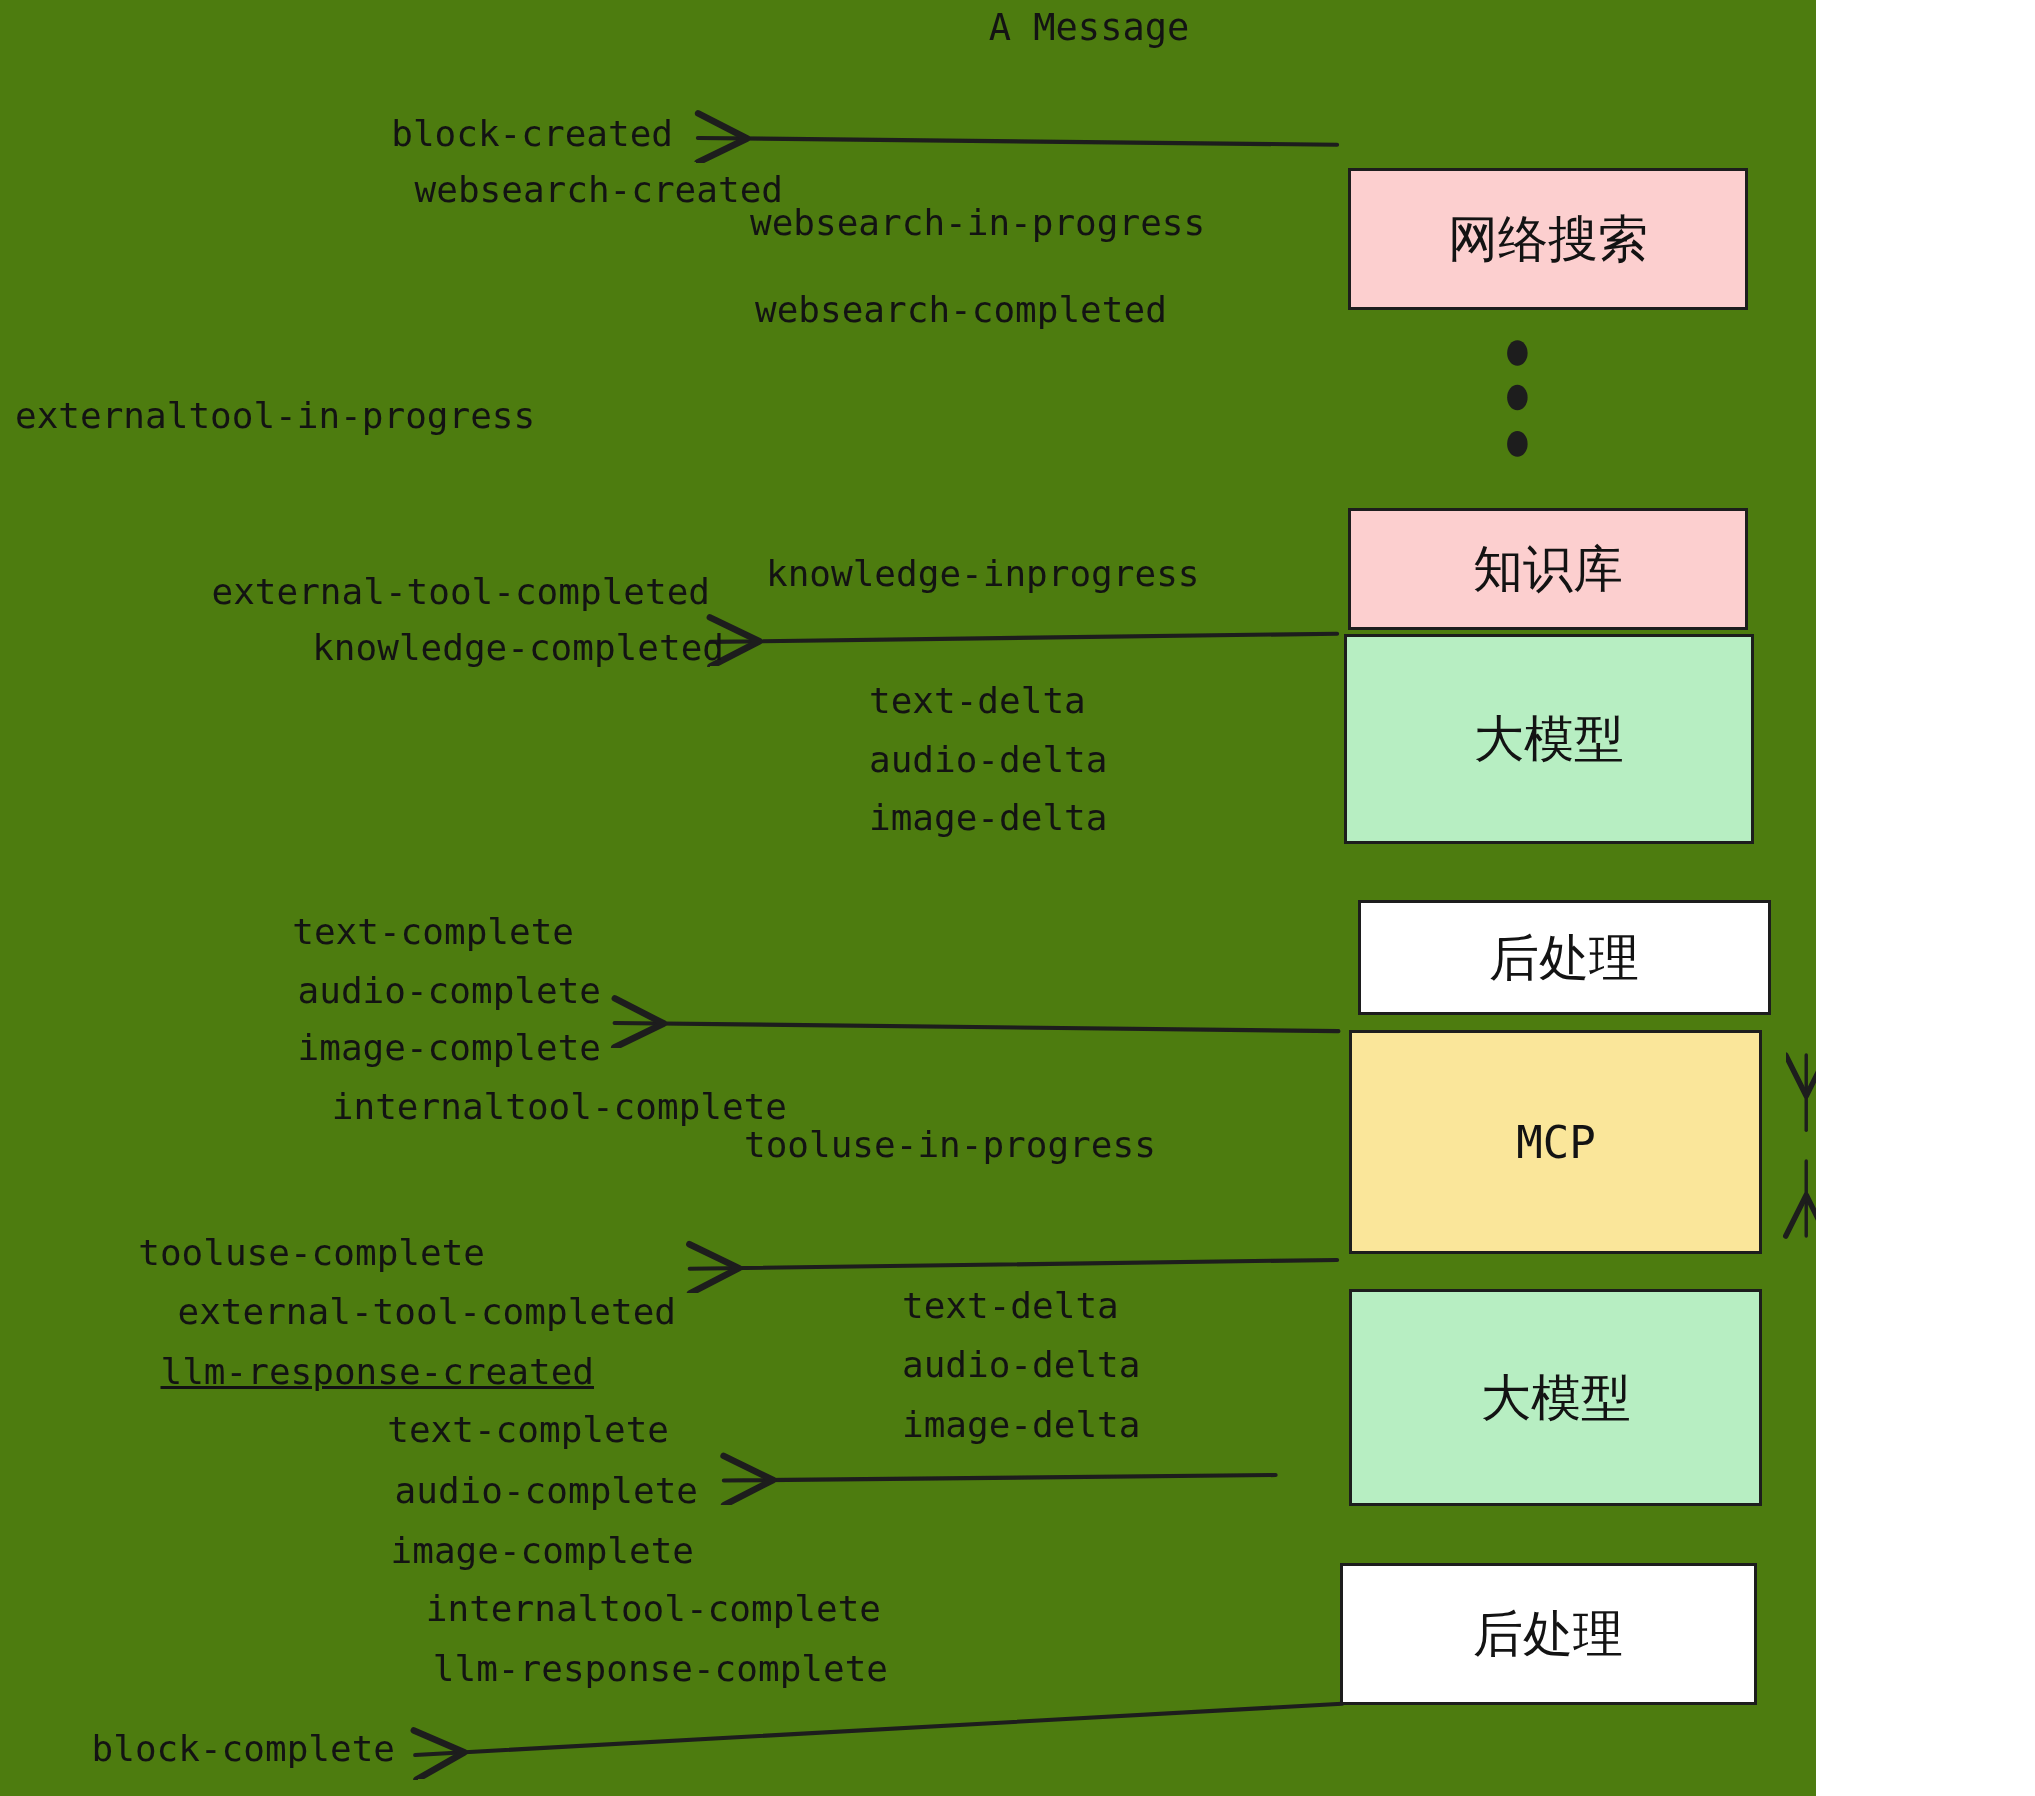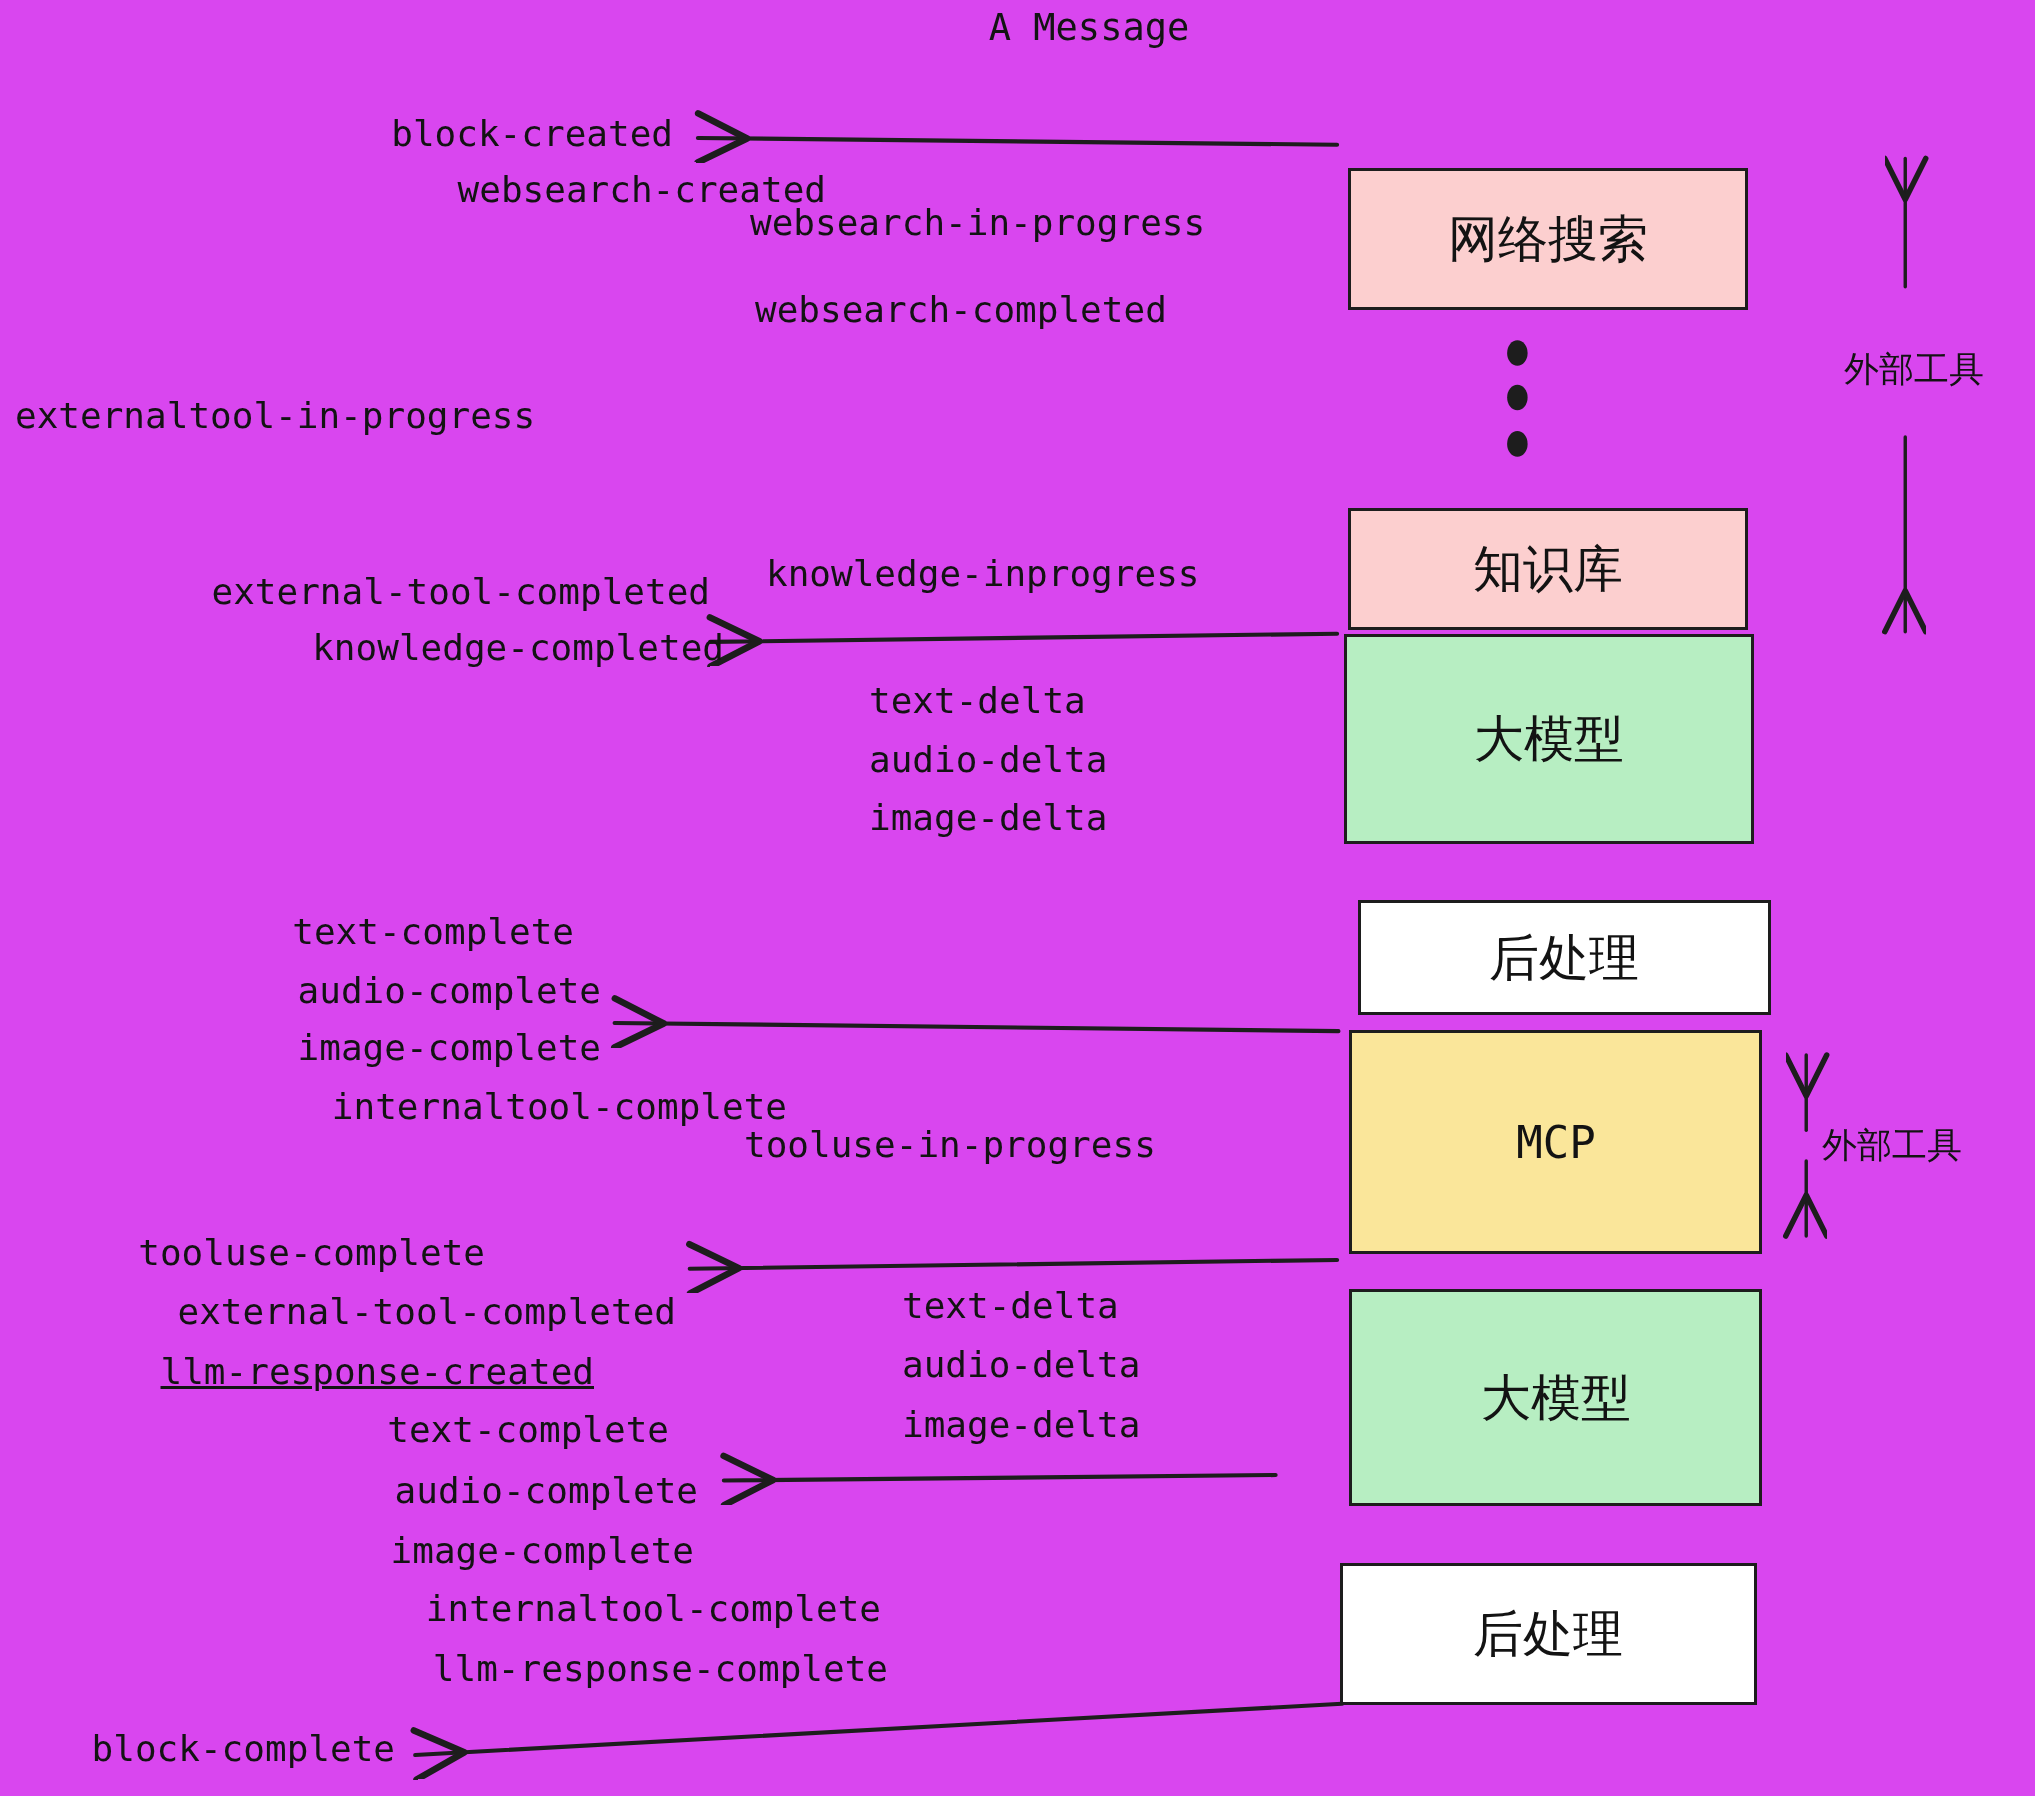--- a/index.html
+++ b/index.html
@@ -2,23 +2,23 @@
 <html style="font-size:11px"><head>
 <meta charset="utf-8">
 <style>
   html, body {
     margin: 0;
     padding: 0;
     background: #ffffff;
   }
   #stage {
     position: relative;
-    width: 2035px;
+    width: 1816px;
     height: 1796px;
-    background: #d946ef;
+    background: #4d7c0f;
     overflow: hidden;
     font-family: "DejaVu Sans Mono", "Liberation Mono", monospace;
     text-align: center;
   }
   #stage svg {
     position: absolute;
     top: 0;
     left: 0;
     width: 2035px;
     height: 1796px;
@@ -113,21 +113,21 @@
       <div class="boxlabel" style="left: 1564px; top: 958px;">后处理</div>
       <div class="nodebox" style="left: 1349px; top: 1030px; width: 413px; height: 224px; background: rgb(250, 230, 154); border-color: rgb(29, 29, 29);"></div>
       <div class="boxlabel mono" style="left: 1556px; top: 1142px;">MCP</div>
       <div class="nodebox" style="left: 1349px; top: 1289px; width: 413px; height: 217px; background: rgb(183, 238, 194); border-color: rgb(29, 29, 29);"></div>
       <div class="boxlabel" style="left: 1556px; top: 1398px;">大模型</div>
       <div class="nodebox" style="left: 1340px; top: 1563px; width: 417px; height: 142px; background: rgb(255, 255, 255); border-color: rgb(29, 29, 29);"></div>
       <div class="boxlabel" style="left: 1548px; top: 1634px;">后处理</div>
     </div>
   <div id="labels-layer">
       <div class="evt r" style="left: 673px; top: 116px;">block-created</div>
-      <div class="evt r" style="left: 826px; top: 172px;">websearch-created</div>
+      <div class="evt r" style="left: 783px; top: 172px;">websearch-created</div>
       <div class="evt r" style="left: 710px; top: 574px;">external-tool-completed</div>
       <div class="evt r" style="left: 724px; top: 630px;">knowledge-completed</div>
       <div class="evt r" style="left: 574px; top: 914px;">text-complete</div>
       <div class="evt r" style="left: 601px; top: 973px;">audio-complete</div>
       <div class="evt r" style="left: 601px; top: 1030px;">image-complete</div>
       <div class="evt r" style="left: 787px; top: 1089px;">internaltool-complete</div>
       <div class="evt r" style="left: 485px; top: 1235px;">tooluse-complete</div>
       <div class="evt r" style="left: 676px; top: 1294px;">external-tool-completed</div>
       <div class="evt r" style="left: 594px; top: 1354px; text-decoration: underline;">llm-response-created</div>
       <div class="evt r" style="left: 669px; top: 1412px;">text-complete</div>

